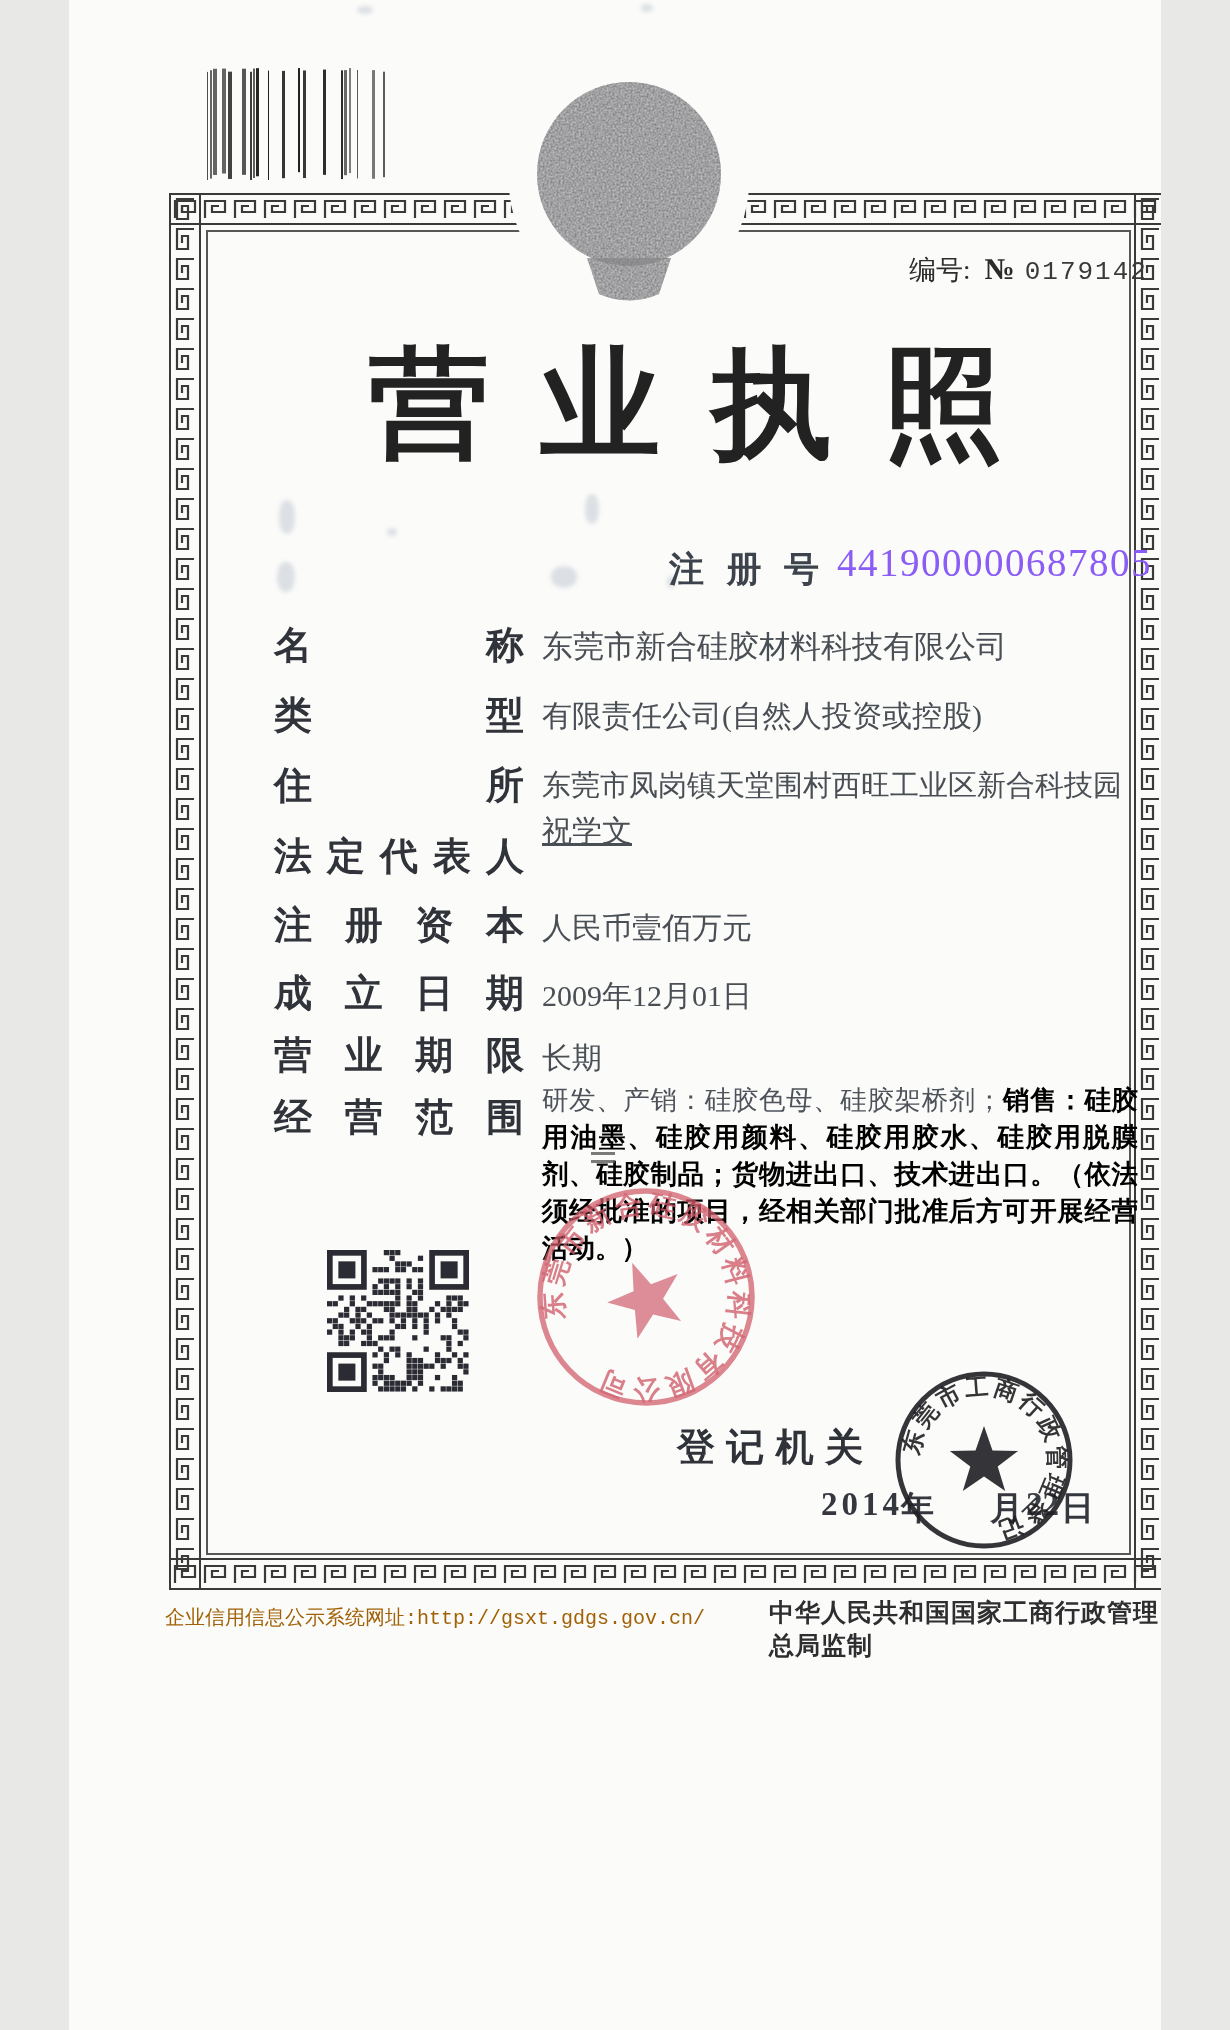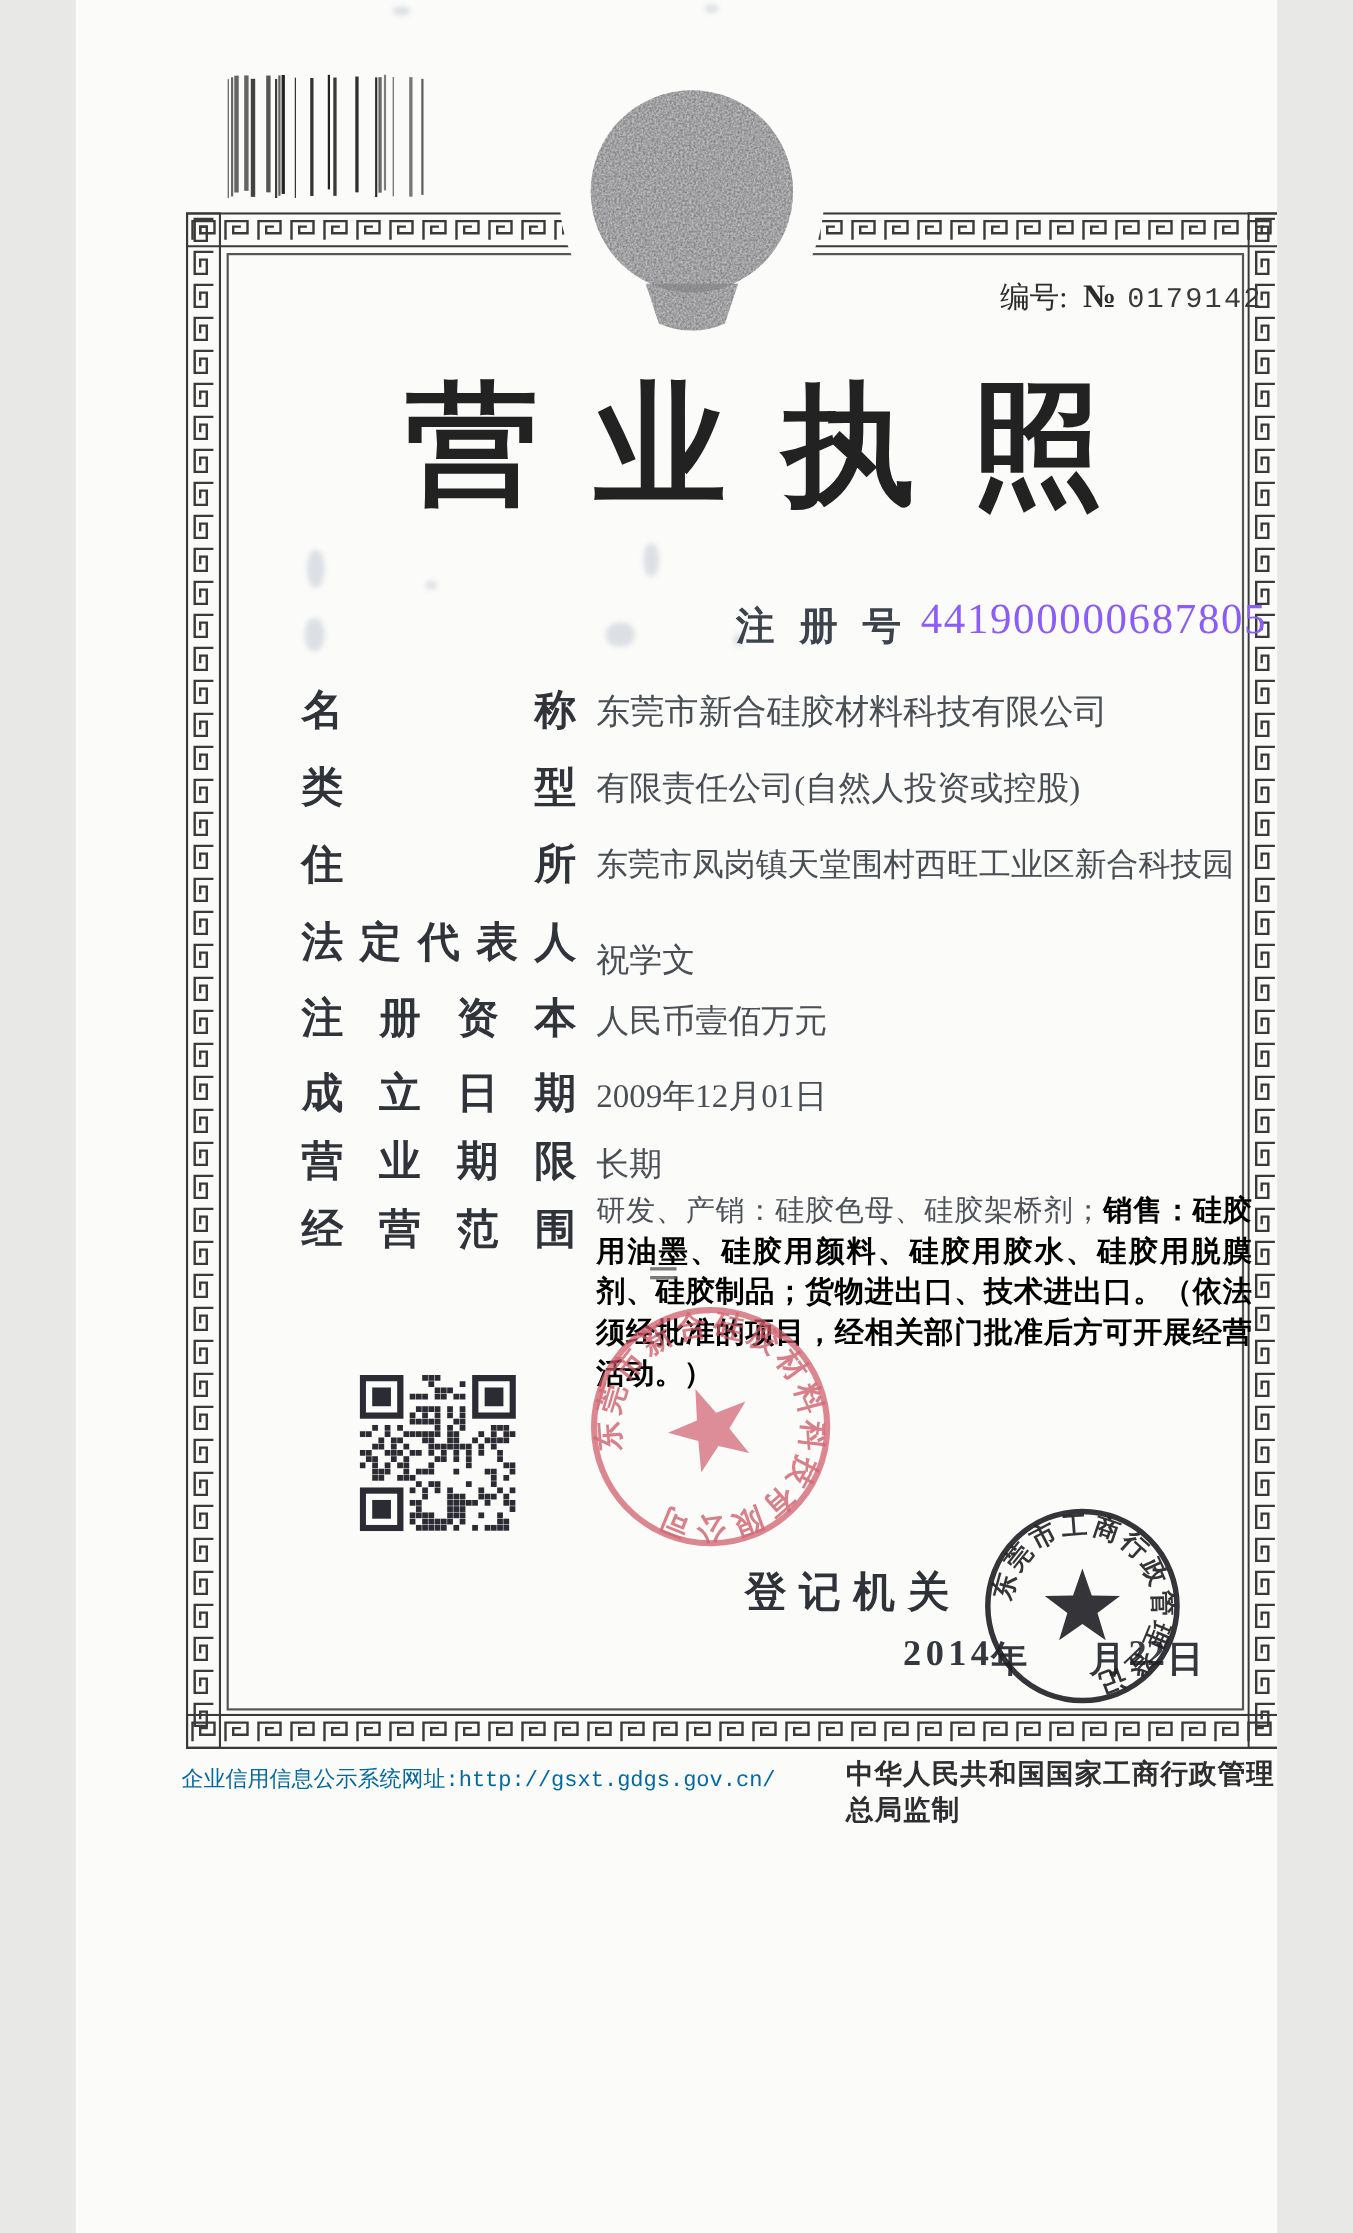--- a/index.html
+++ b/index.html
@@ -37,21 +37,21 @@
   #qr{left:258px;top:1250px;width:142px;height:142px;}
   #company-seal{left:452px;top:1172px;width:250px;height:250px;transform:rotate(-22deg);opacity:.9;}
   #registrar-label{left:608px;top:1422px;width:186px;font-size:38px;font-weight:600;color:#2f3238;}
   .date-part{position:absolute;top:1486px;font-size:33px;font-weight:600;color:#34373d;}
   #d-year{left:752px;letter-spacing:4px;}
   #d-yunit{left:832px;}
   #d-munit{left:921px;}
   #d-day{left:957px;color:#3c3f45;}
   #d-dunit{left:992px;}
   #registrar-seal{left:815px;top:1360px;width:200px;height:200px;}
-  #footer-left{left:96px;top:1604px;font-size:20px;color:#0369a1;font-family:"Liberation Mono","DejaVu Sans Mono",monospace;}
+  #footer-left{left:96px;top:1604px;font-size:20px;color:#a16207;font-family:"Liberation Mono","DejaVu Sans Mono",monospace;}
   #footer-right{left:700px;top:1596px;font-size:25px;font-weight:700;letter-spacing:1px;color:#2e2e31;}
   
   .smudge{position:absolute;background:#c3cad4;border-radius:45%;filter:blur(2.2px);opacity:.55;}
   #ink-mark{left:522px;top:1152px;width:26px;height:16px;opacity:.8;}
   #ink-mark div{width:24px;height:3px;background:#5a5a5a;margin-bottom:5px;}
   svg text{font-family:"Liberation Serif","DejaVu Serif",serif;}
 </style>
 </head>
 <body>
 
@@ -166,21 +166,21 @@
     </div>
   <div class="row-value" style="top:762px;font-size:29px;">东莞市凤岗镇天堂围村西旺工业区新合科技园</div>
 
   <div class="row-label spread" style="top:831px;">
       <span>法</span>
       <span>定</span>
       <span>代</span>
       <span>表</span>
       <span>人</span>
     </div>
-  <div class="row-value" style="top:849px;">祝学文</div>
+  <div class="row-value" style="top:807px;text-decoration:underline;">祝学文</div>
 
   <div class="row-label spread" style="top:900px;">
       <span>注</span>
       <span>册</span>
       <span>资</span>
       <span>本</span>
     </div>
   <div class="row-value" style="top:904px;">人民币壹佰万元</div>
 
   <div class="row-label spread" style="top:968px;">

